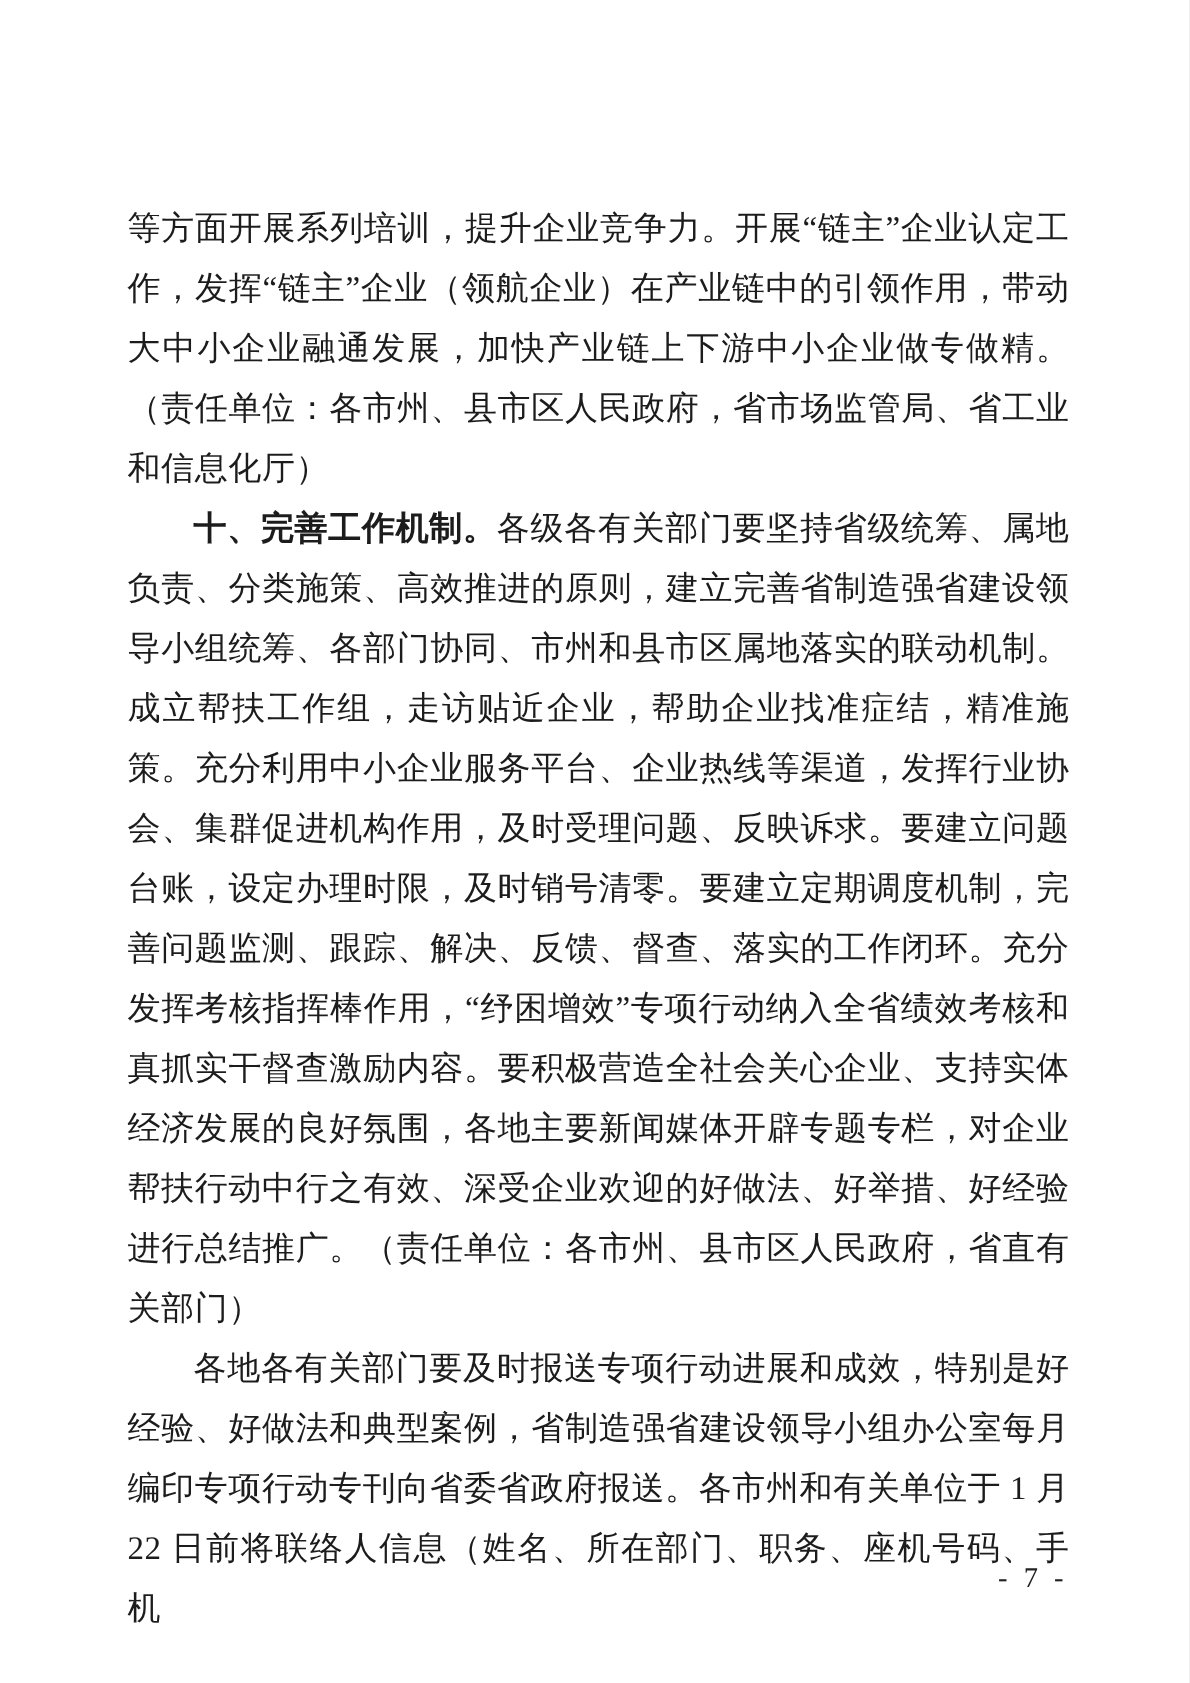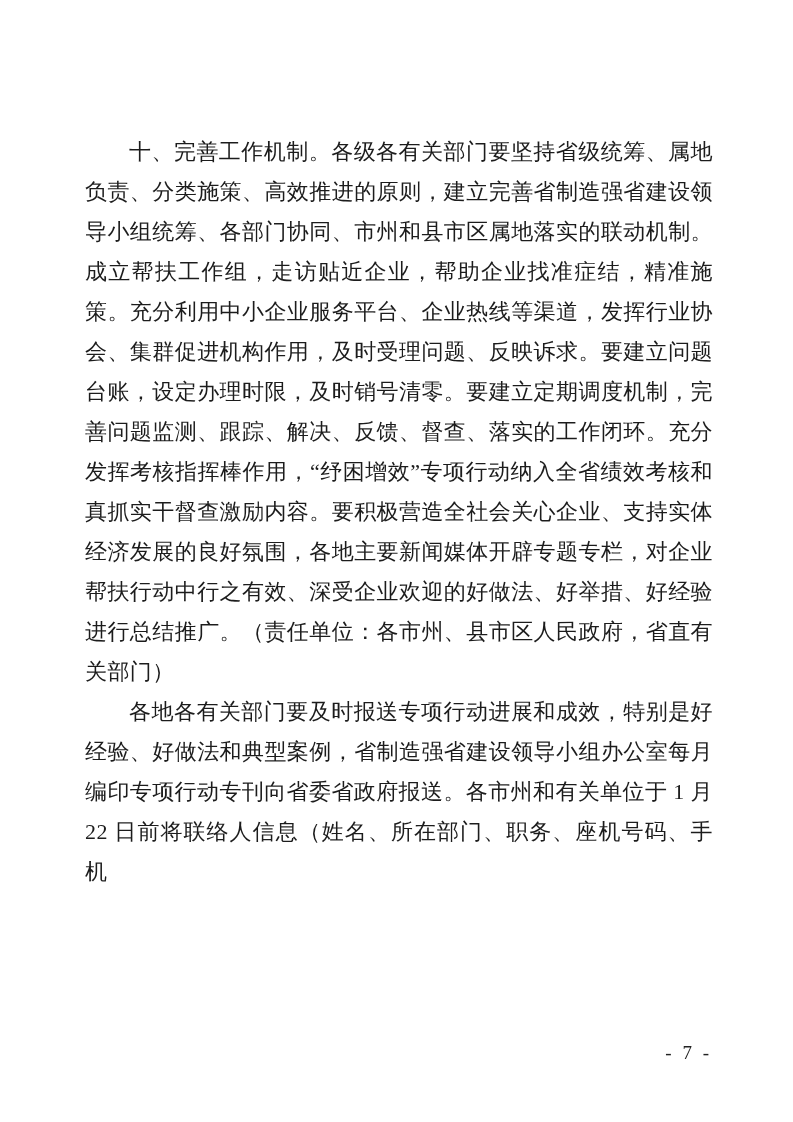--- a/index.html
+++ b/index.html
@@ -28,40 +28,41 @@
       line-height: 40px;
       text-align: justify;
       text-justify: inter-ideograph;
       letter-spacing: 0.4px;
       word-break: break-all;
     }
     p.para.indent {
       text-indent: 2em;
     }
     .bold-lead {
-      font-weight: normal;
+      font-weight: bold;
       font-family: "Liberation Sans", "DejaVu Sans", sans-serif;
     }
     .footer {
       position: absolute;
       top: 1042px;
       right: 81px;
       font-size: 19px;
       line-height: 22px;
       letter-spacing: 3px;
       color: #222222;
       font-family: "Liberation Serif", "DejaVu Serif", serif;
     }
   </style>
 </head>
 <body>
 
 <div class="page">
   <div class="content">
 
+    <p class="para"><span>等方面开展系列培训，提升企业竞争力。开展“链主”企业认定工作，发挥“链主”企业（领航企业）在产业链中的引领作用，带动大中小企业融通发展，加快产业链上下游中小企业做专做精。（责任单位：各市州、县市区人民政府，省市场监管局、省工业和信息化厅）</span></p>
 
     <p class="para indent"><span class="bold-lead">十、完善工作机制。</span><span>各级各有关部门要坚持省级统筹、属地负责、分类施策、高效推进的原则，建立完善省制造强省建设领导小组统筹、各部门协同、市州和县市区属地落实的联动机制。成立帮扶工作组，走访贴近企业，帮助企业找准症结，精准施策。充分利用中小企业服务平台、企业热线等渠道，发挥行业协会、集群促进机构作用，及时受理问题、反映诉求。要建立问题台账，设定办理时限，及时销号清零。要建立定期调度机制，完善问题监测、跟踪、解决、反馈、督查、落实的工作闭环。充分发挥考核指挥棒作用，“纾困增效”专项行动纳入全省绩效考核和真抓实干督查激励内容。要积极营造全社会关心企业、支持实体经济发展的良好氛围，各地主要新闻媒体开辟专题专栏，对企业帮扶行动中行之有效、深受企业欢迎的好做法、好举措、好经验进行总结推广。（责任单位：各市州、县市区人民政府，省直有关部门）</span></p>
 
     <p class="para indent"><span>各地各有关部门要及时报送专项行动进展和成效，特别是好经验、好做法和典型案例，省制造强省建设领导小组办公室每月编印专项行动专刊向省委省政府报送。各市州和有关单位于 1 月 22 日前将联络人信息（姓名、所在部门、职务、座机号码、手机</span></p>
 
   </div>
 
   <div class="footer">- 7 -</div>
 </div>
 

